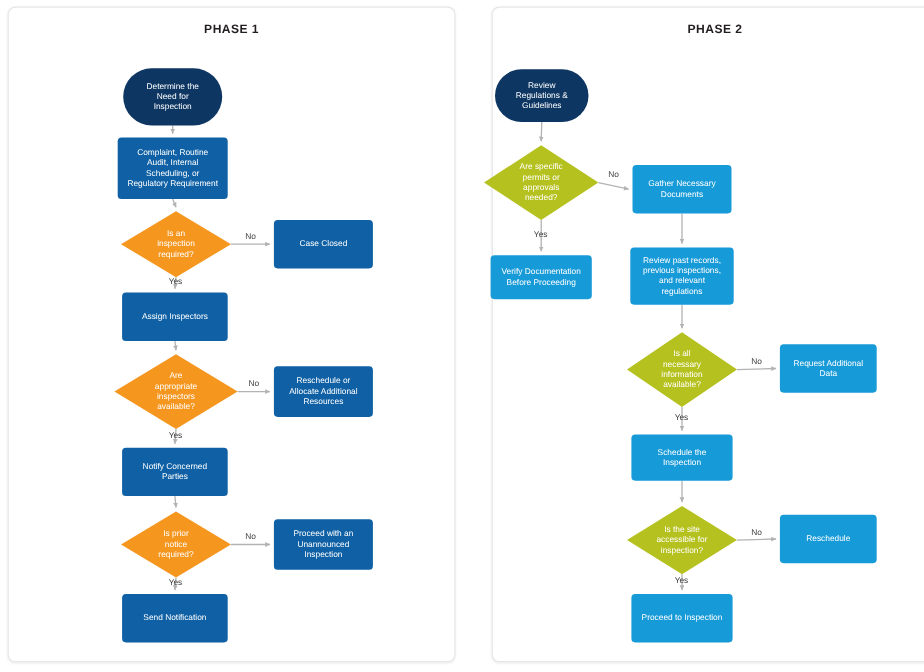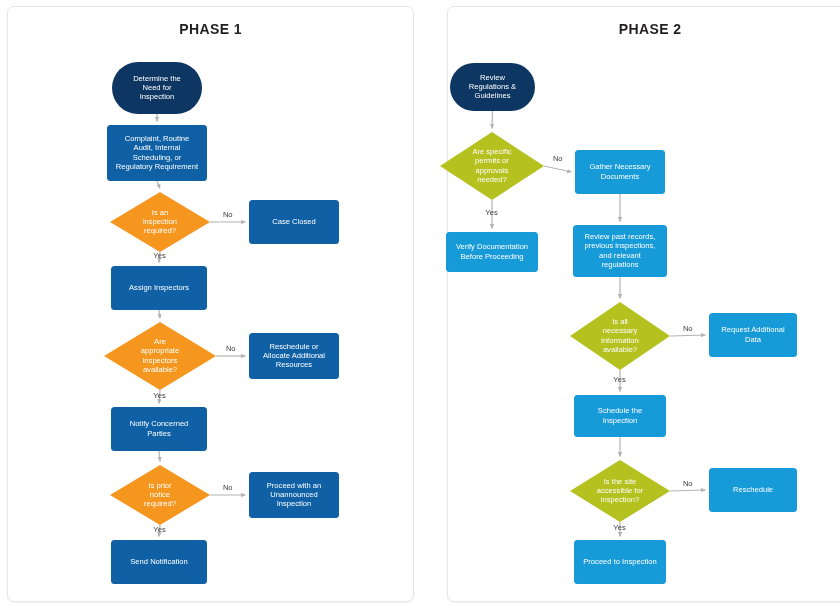--- a/index.html
+++ b/index.html
@@ -30,21 +30,21 @@
   }
   #panel-1 { left: 7px;  width: 407px; }
   #panel-2 { left: 447px; width: 406px; }
 
   .phase-title {
     position: absolute;
     top: 14px;
     left: 0;
     width: 100%;
     text-align: center;
-    font-size: 14px;
+    font-size: 11px;
     font-weight: bold;
     color: #231f20;
     letter-spacing: 0.4px;
   }
 
   .chart-svg {
     position: absolute;
     top: 0;
     left: 0;
   }

